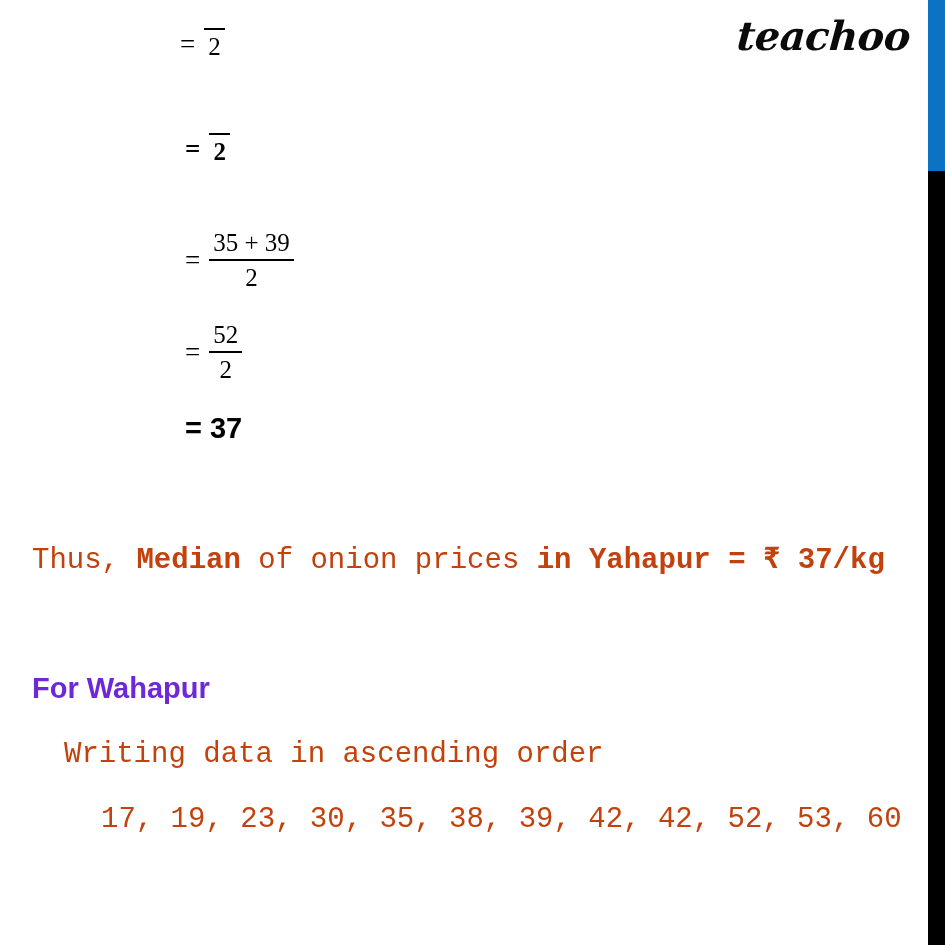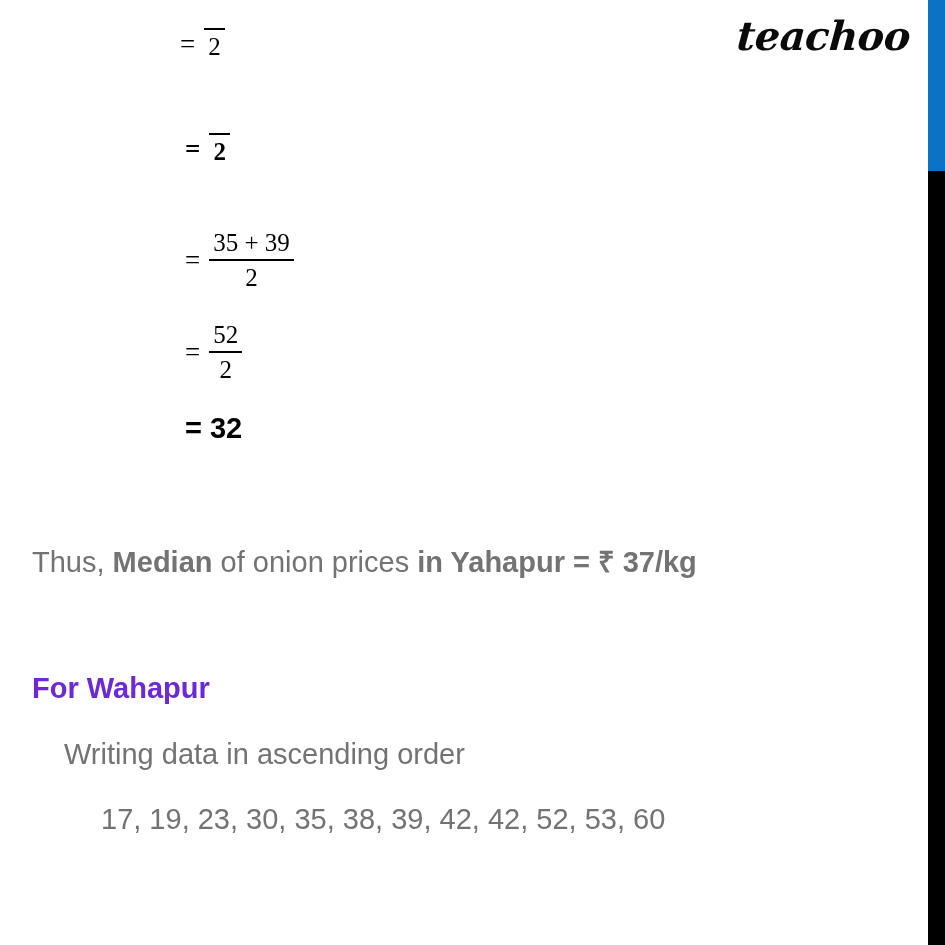--- a/index.html
+++ b/index.html
@@ -113,23 +113,23 @@
   sup.ord {
     font-size: 0.62em;
     vertical-align: super;
     line-height: 0;
   }
 
   
   .sans-line {
     position: absolute;
     white-space: nowrap;
-    font-family: Liberation Sans, sans-serif;
+    font-family: Liberation Mono, monospace;
     font-size: 29px;
-    color: #737373;
+    color: #c2410c;
     font-weight: normal;
     text-align: right;
   }
   .sans-line b { font-weight: bold; }
 
   #result-37 {
     position: absolute;
     font-family: "Liberation Sans", sans-serif;
     font-weight: bold;
     font-size: 29px;
@@ -178,21 +178,21 @@
 </div>
 
 <div class="eq-row" style="top:321px; left:185px;">
   <span class="eq-sign">=</span>
   <span class="frac">
     <span class="num serif-plain">52</span>
     <span class="den serif-plain">2</span>
   </span>
 </div>
 
-<div id="result-37" style="top:412px; left:185px;">= 32</div>
+<div id="result-37" style="top:412px; left:185px;">= 37</div>
 
 <div class="sans-line" style="top:541px; left:32px;"><span>Thus, </span><b>Median</b><span> of onion prices </span><b>in Yahapur = ₹ 37/kg</b></div>
 
 <div id="heading-wahapur" style="top:672px; left:32px;">For Wahapur</div>
 
 <div class="sans-line" style="top:738px; left:32px;margin-left:32px;">Writing data in ascending order</div>
 
 <div class="sans-line" style="top:803px; left:101px;">17, 19, 23, 30, 35, 38, 39, 42, 42, 52, 53, 60</div>
 
 </body></html>

